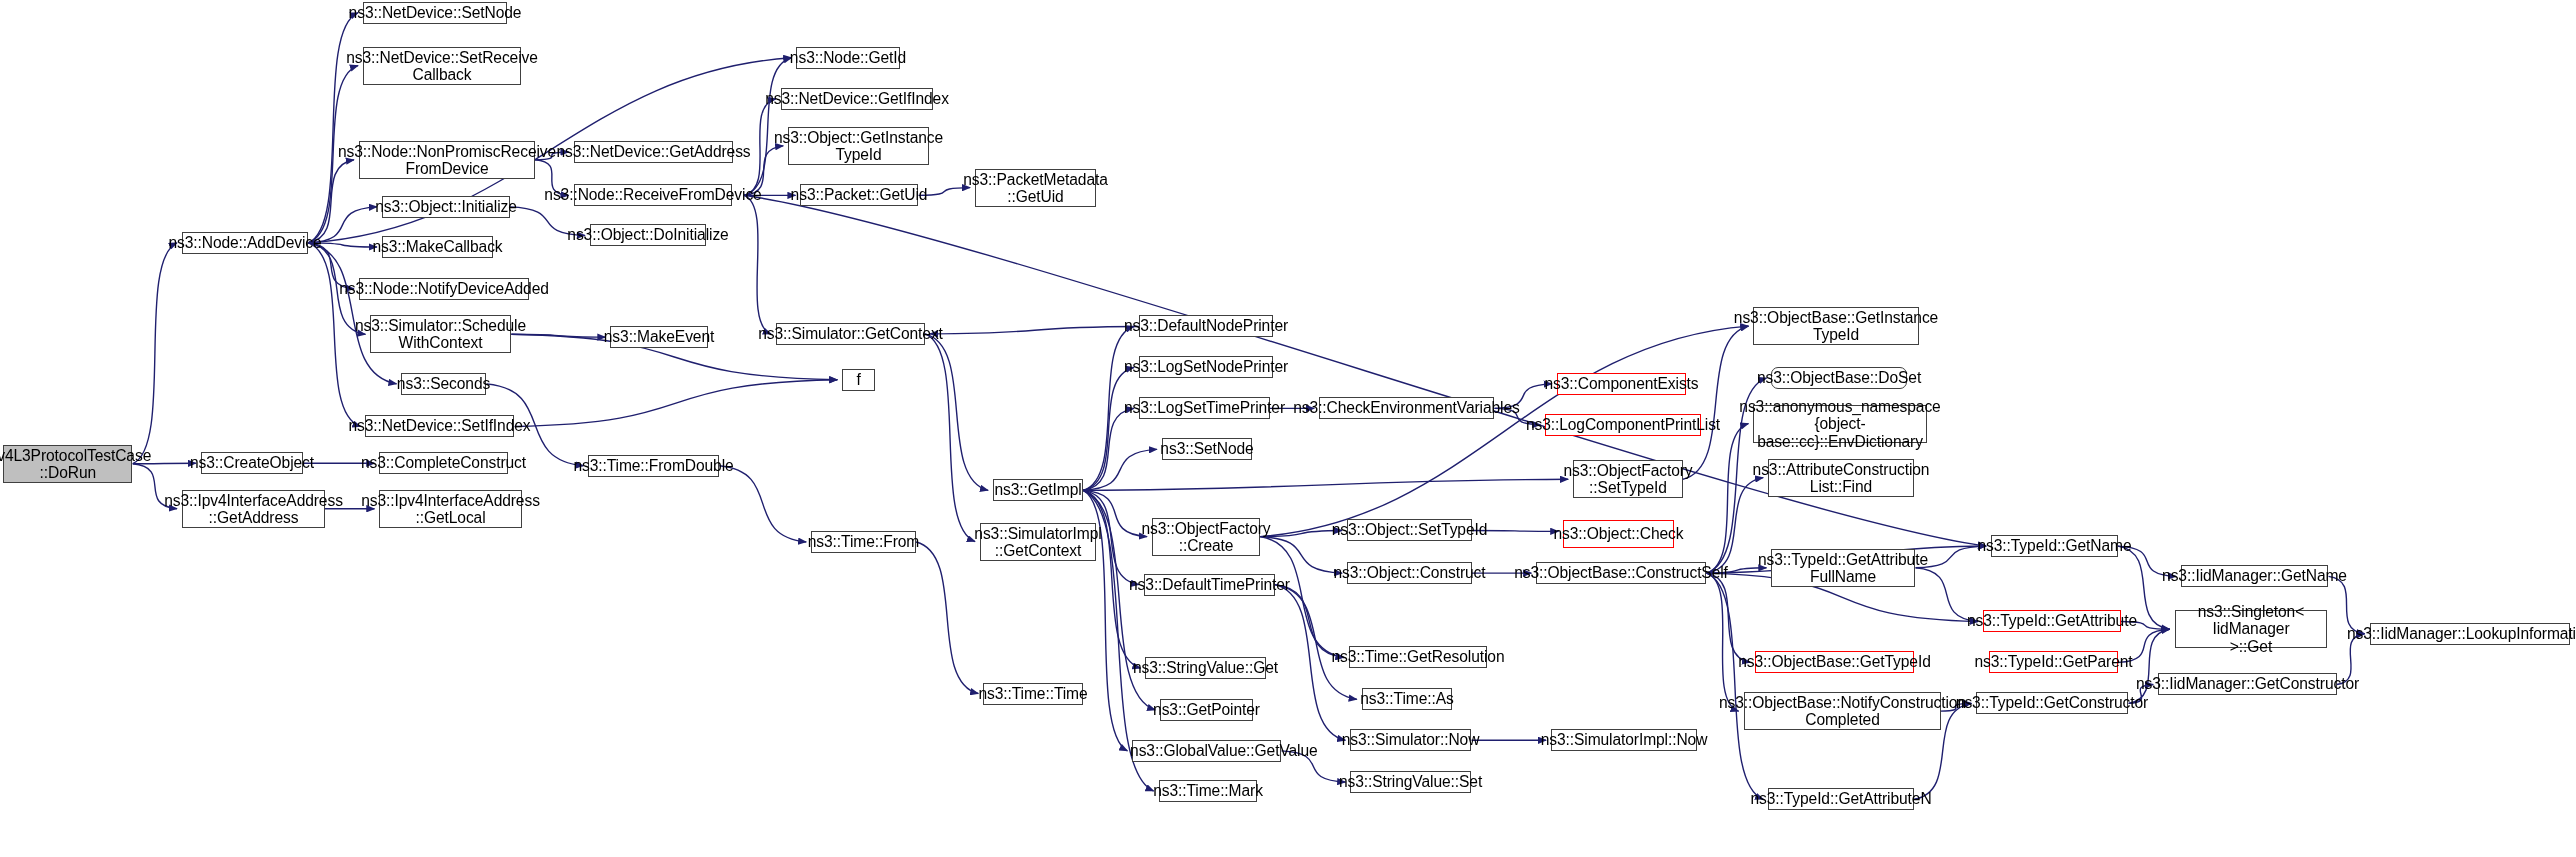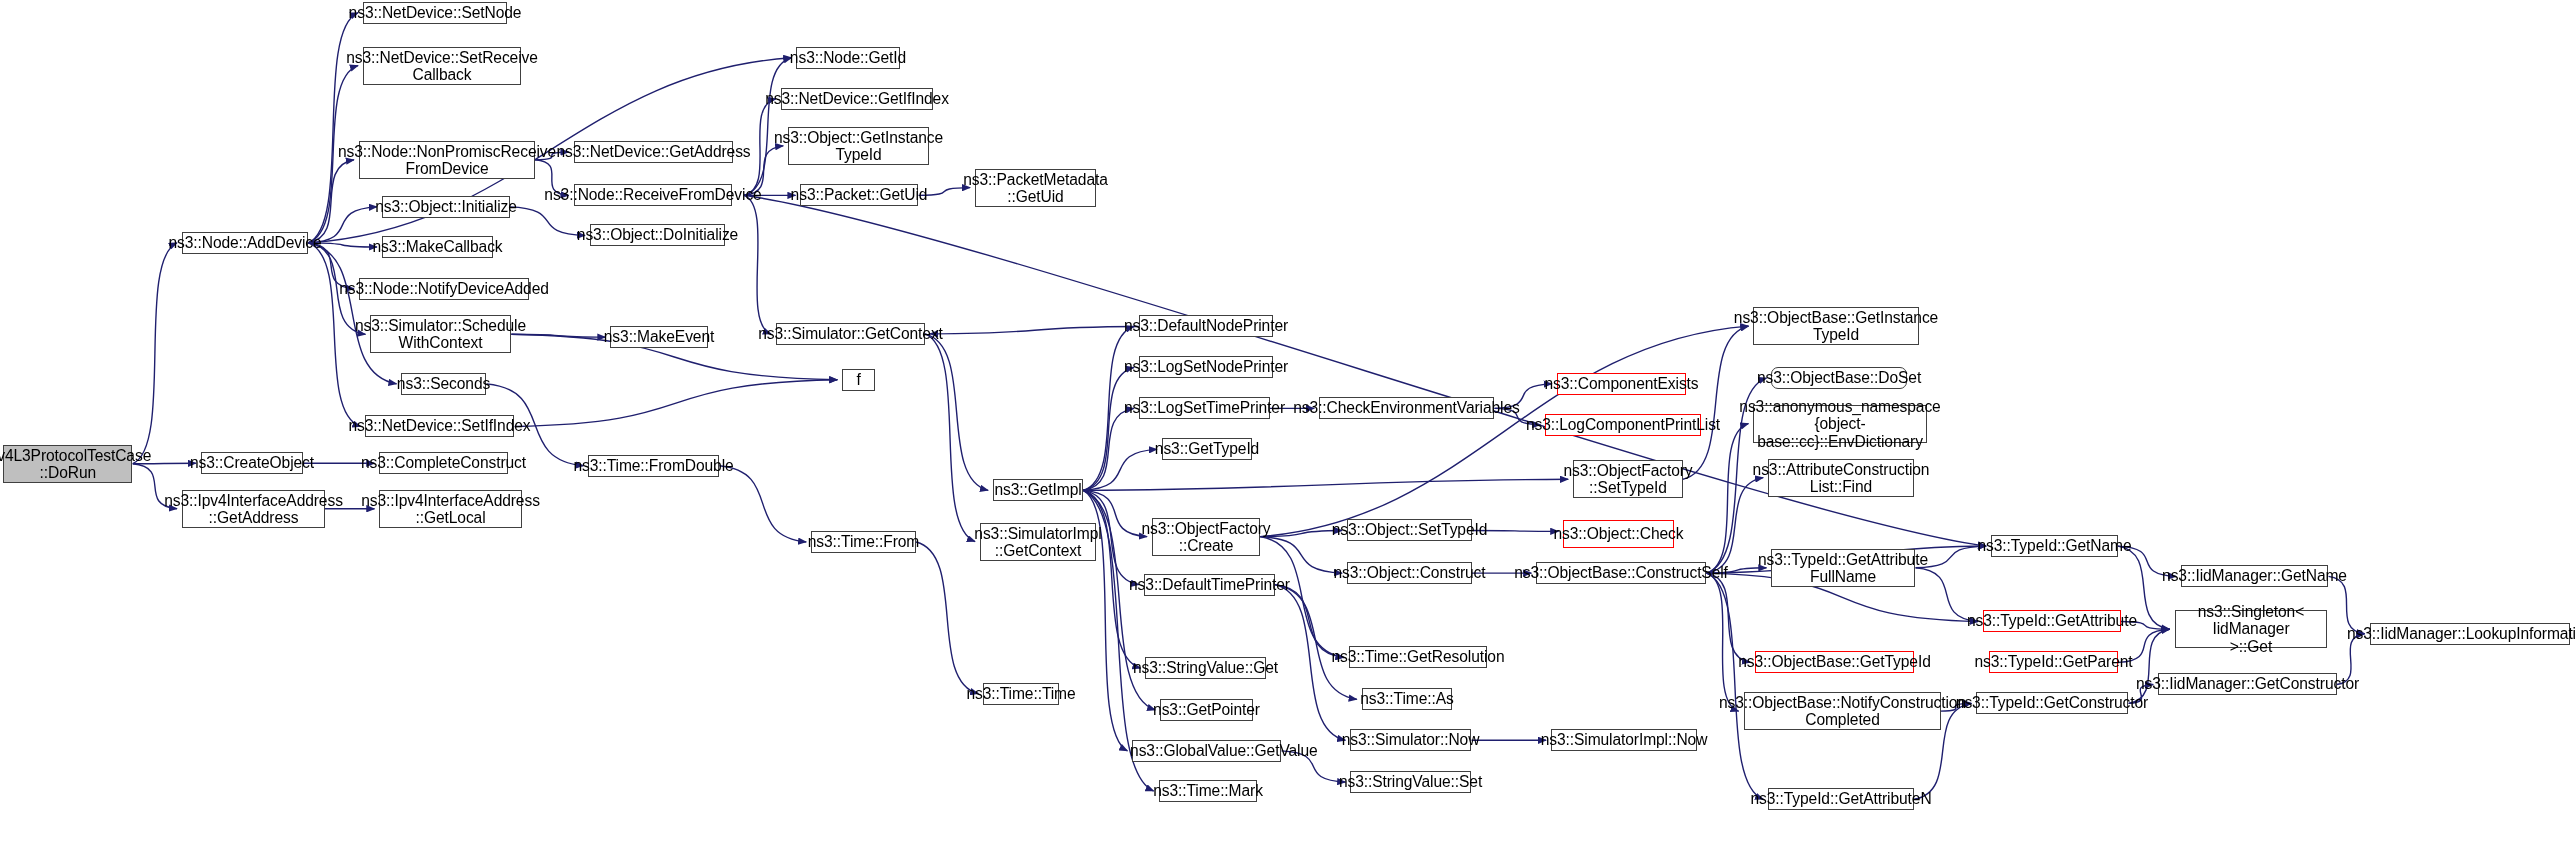--- a/index.html
+++ b/index.html
@@ -160,41 +160,41 @@
 FromDevice</div>
       <div class="node" style="left: 382px; top: 196px; width: 128px; height: 22px;">ns3::Object::Initialize</div>
       <div class="node" style="left: 382px; top: 236px; width: 111px; height: 22px;">ns3::MakeCallback</div>
       <div class="node" style="left: 359px; top: 278px; width: 170px; height: 22px;">ns3::Node::NotifyDeviceAdded</div>
       <div class="node" style="left: 370px; top: 315px; width: 141px; height: 38px;">ns3::Simulator::Schedule
 WithContext</div>
       <div class="node" style="left: 401px; top: 373px; width: 85px; height: 22px;">ns3::Seconds</div>
       <div class="node" style="left: 365px; top: 415px; width: 149px; height: 22px;">ns3::NetDevice::SetIfIndex</div>
       <div class="node" style="left: 574px; top: 141px; width: 159px; height: 22px;">ns3::NetDevice::GetAddress</div>
       <div class="node" style="left: 574px; top: 184px; width: 158px; height: 22px;">ns3::Node::ReceiveFromDevice</div>
-      <div class="node" style="left: 590px; top: 224px; width: 135px; height: 22px;">ns3::Object::DoInitialize</div>
+      <div class="node" style="left: 590px; top: 224px; width: 116px; height: 22px;">ns3::Object::DoInitialize</div>
       <div class="node" style="left: 610px; top: 326px; width: 98px; height: 22px;">ns3::MakeEvent</div>
       <div class="node" style="left: 588px; top: 455px; width: 131px; height: 22px;">ns3::Time::FromDouble</div>
       <div class="node" style="left: 796px; top: 47px; width: 104px; height: 22px;">ns3::Node::GetId</div>
       <div class="node" style="left: 781px; top: 88px; width: 152px; height: 22px;">ns3::NetDevice::GetIfIndex</div>
       <div class="node" style="left: 788px; top: 127px; width: 141px; height: 38px;">ns3::Object::GetInstance
 TypeId</div>
       <div class="node" style="left: 800px; top: 184px; width: 118px; height: 22px;">ns3::Packet::GetUid</div>
       <div class="node" style="left: 975px; top: 169px; width: 121px; height: 38px;">ns3::PacketMetadata
 ::GetUid</div>
       <div class="node" style="left: 776px; top: 323px; width: 149px; height: 22px;">ns3::Simulator::GetContext</div>
       <div class="node" style="left: 842px; top: 369px; width: 33px; height: 22px;">f</div>
       <div class="node" style="left: 811px; top: 531px; width: 105px; height: 22px;">ns3::Time::From</div>
       <div class="node" style="left: 993px; top: 479px; width: 90px; height: 22px;">ns3::GetImpl</div>
       <div class="node" style="left: 980px; top: 523px; width: 116px; height: 38px;">ns3::SimulatorImpl
 ::GetContext</div>
-      <div class="node" style="left: 983px; top: 683px; width: 76px; height: 22px;">ns3::Time::Time</div>
+      <div class="node" style="left: 983px; top: 683px; width: 100px; height: 22px;">ns3::Time::Time</div>
       <div class="node" style="left: 1139px; top: 315px; width: 134px; height: 22px;">ns3::DefaultNodePrinter</div>
       <div class="node" style="left: 1139px; top: 356px; width: 134px; height: 22px;">ns3::LogSetNodePrinter</div>
       <div class="node" style="left: 1139px; top: 397px; width: 131px; height: 22px;">ns3::LogSetTimePrinter</div>
-      <div class="node" style="left: 1162px; top: 438px; width: 90px; height: 22px;">ns3::GetTypeId</div>
+      <div class="node" style="left: 1162px; top: 438px; width: 90px; height: 22px;">ns3::SetNode</div>
       <div class="node" style="left: 1152px; top: 518px; width: 108px; height: 38px;">ns3::ObjectFactory
 ::Create</div>
       <div class="node" style="left: 1144px; top: 574px; width: 131px; height: 22px;">ns3::DefaultTimePrinter</div>
       <div class="node" style="left: 1145px; top: 657px; width: 121px; height: 22px;">ns3::StringValue::Get</div>
       <div class="node" style="left: 1160px; top: 699px; width: 93px; height: 22px;">ns3::GetPointer</div>
       <div class="node" style="left: 1132px; top: 740px; width: 149px; height: 22px; padding-left: 38px;">ns3::GlobalValue::GetValue</div>
       <div class="node" style="left: 1159px; top: 780px; width: 98px; height: 22px;">ns3::Time::Mark</div>
       <div class="node" style="left: 1319px; top: 397px; width: 175px; height: 22px;">ns3::CheckEnvironmentVariables</div>
       <div class="node" style="left: 1347px; top: 519px; width: 125px; height: 22px;">ns3::Object::SetTypeId</div>
       <div class="node" style="left: 1347px; top: 562px; width: 125px; height: 22px;">ns3::Object::Construct</div>

